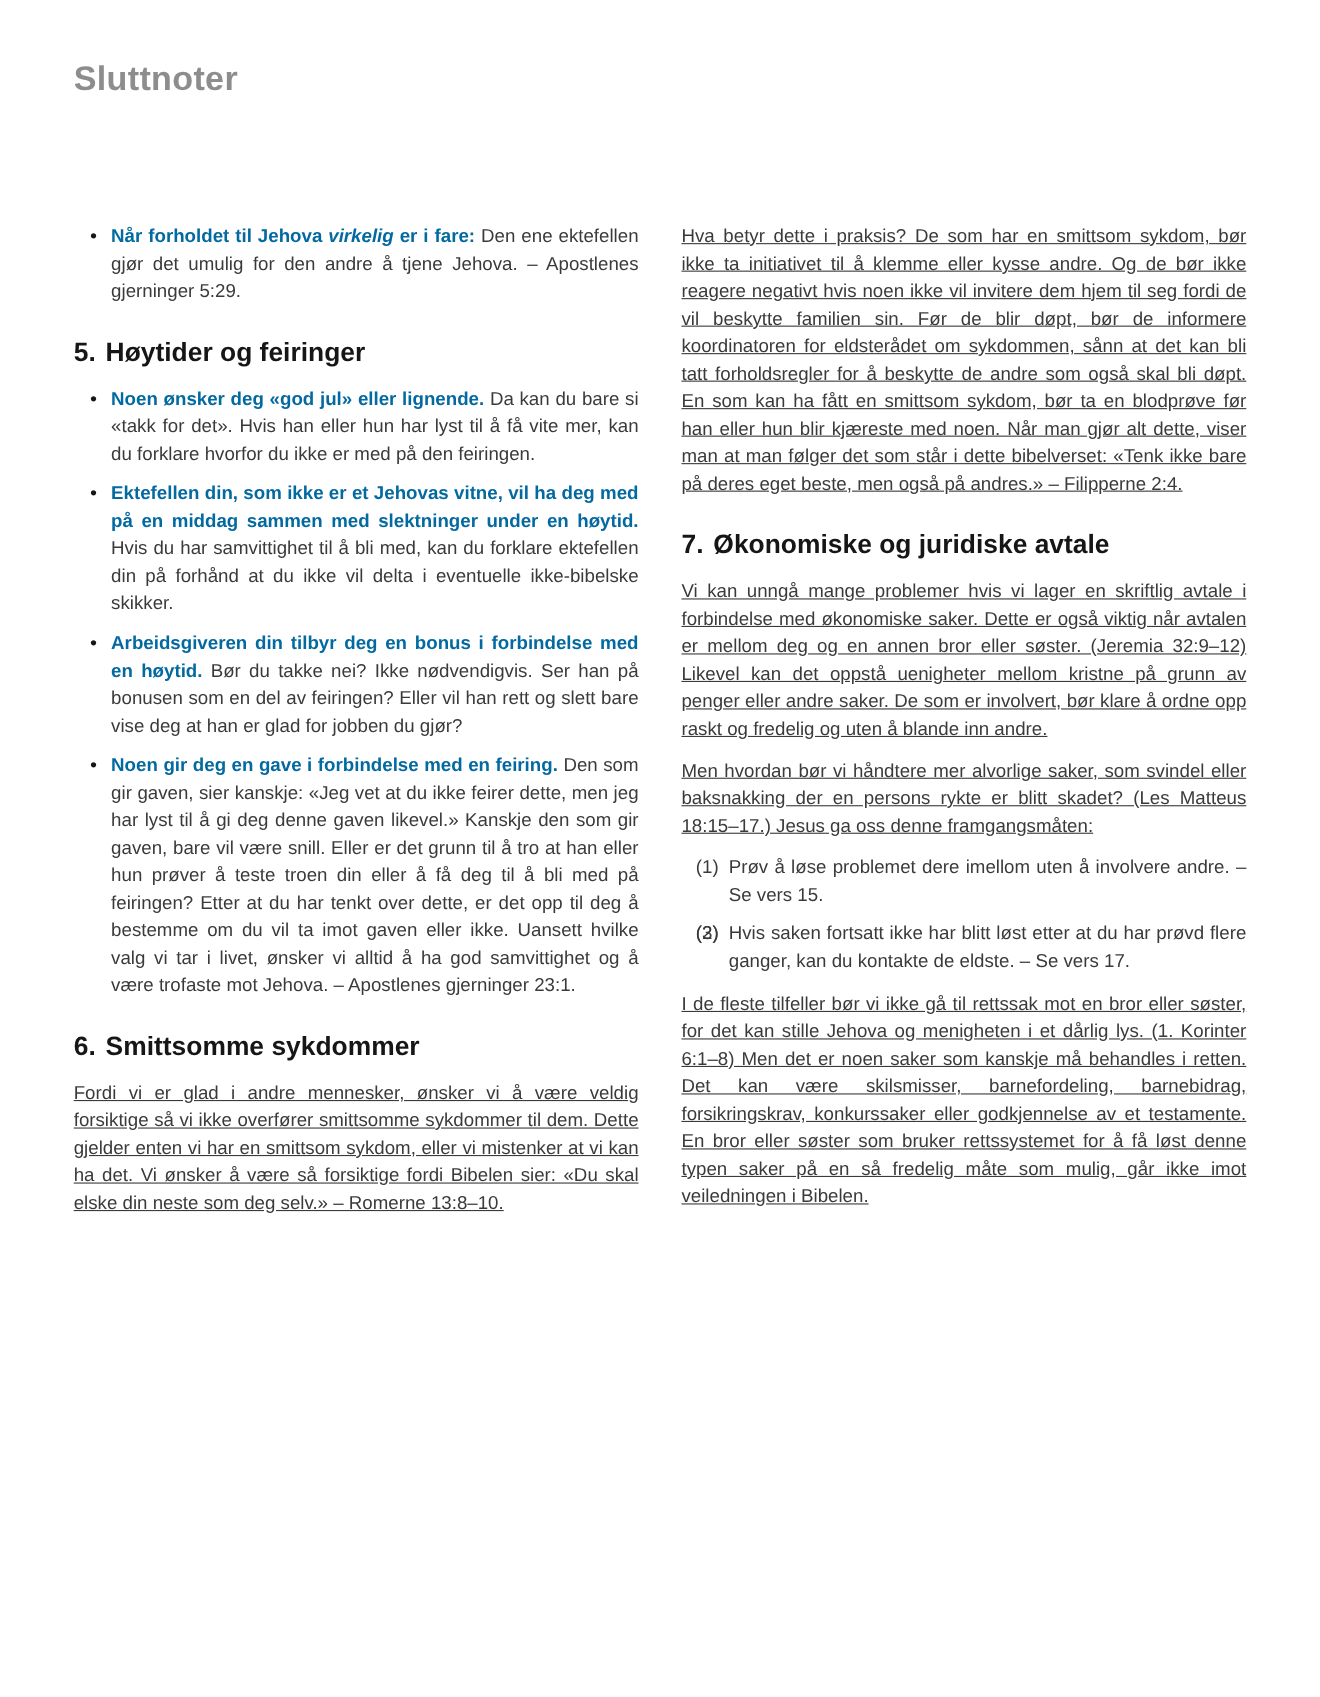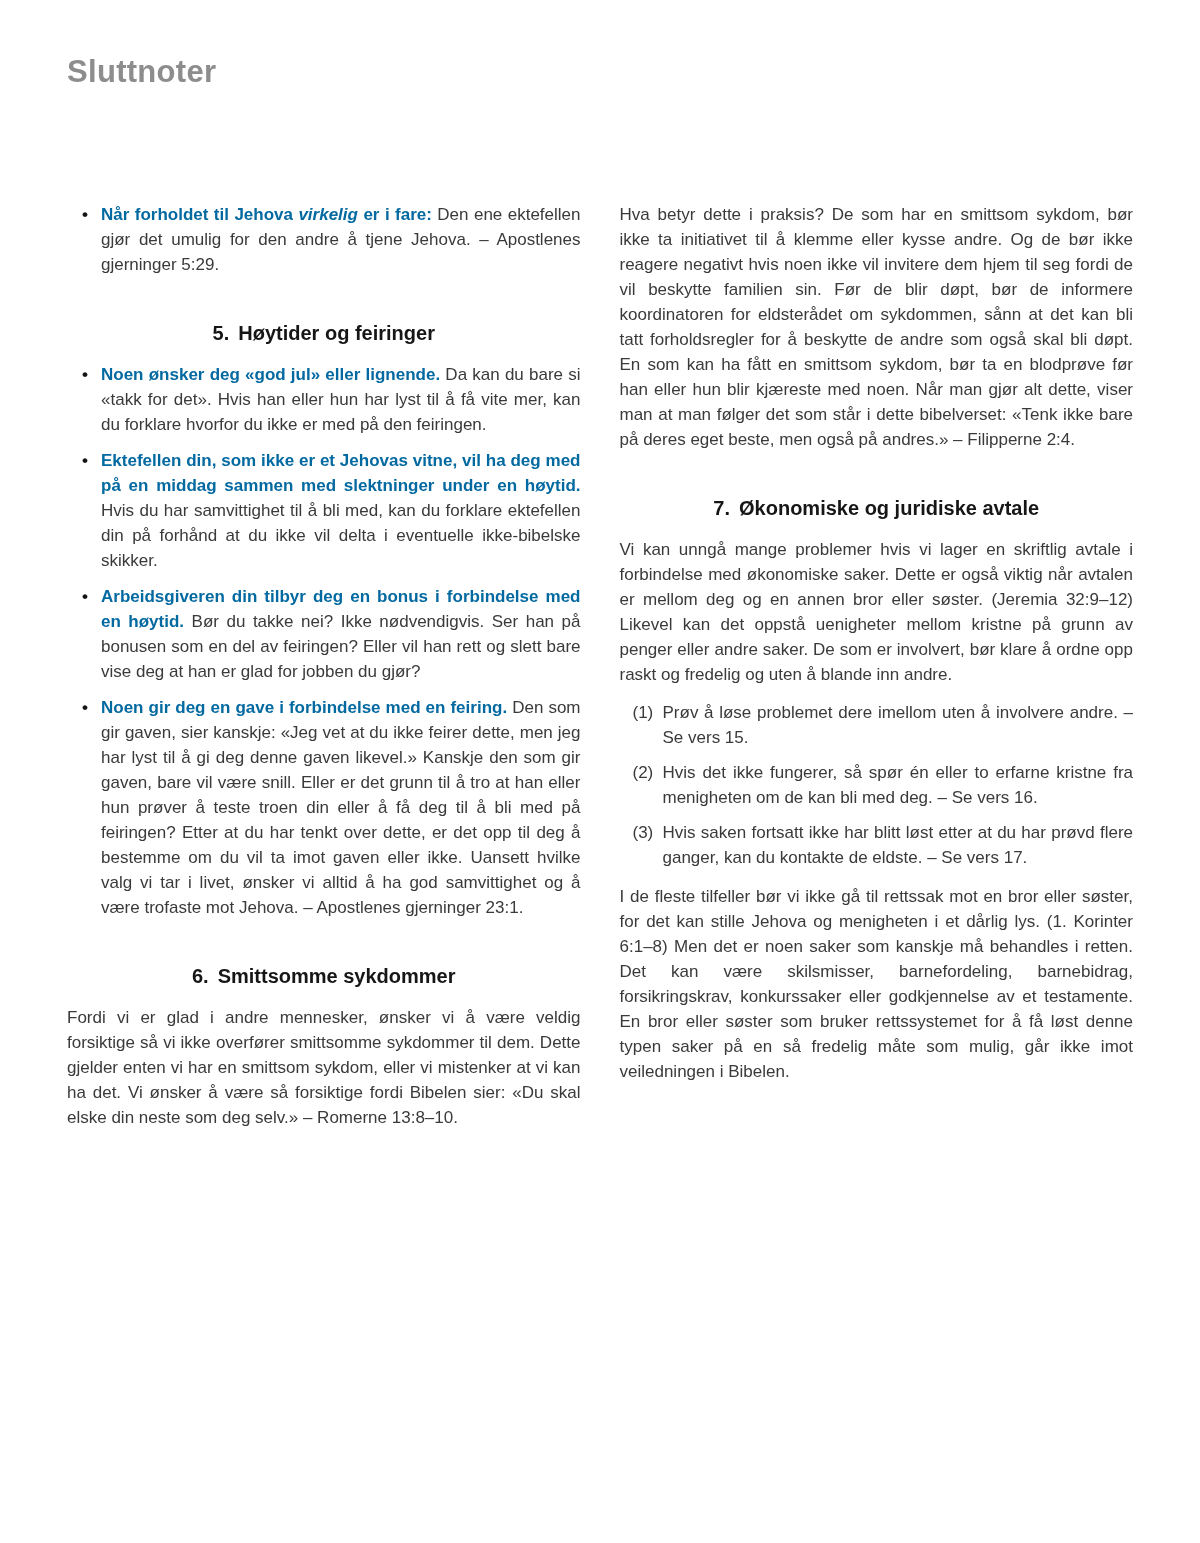--- a/index.html
+++ b/index.html
@@ -34,29 +34,30 @@
   }
   .col {
     flex: 1 1 0;
     min-width: 0;
     font-size: 17px;
     line-height: 25px;
     text-align: justify;
   }
   .col p {
     margin: 0 0 13px 0;
+    text-decoration: underline;
   }
   strong { color: #0369a1; }
   h2.section-heading {
-    margin: 43px 0 16px 0;
-    font-size: 20px;
+    margin: 31px 0 16px 0;
+    font-size: 24px;
     line-height: 26px;
     font-weight: 700;
     color: #161616;
-    text-align: center;
+    text-align: left;
   }
   h2.section-heading .hnum {
     margin-right: 9px;
   }
   .bullet-item {
     position: relative;
     padding-left: 34px;
     margin: 0 0 11px 0;
   }
   .bullet-marker {
@@ -126,29 +127,29 @@
     </div>
 
     <div class="col">
 
       <p>Hva betyr dette i praksis? De som har en smittsom sykdom, bør ikke ta initiativet til å klemme eller kysse andre. Og de bør ikke reagere negativt hvis noen ikke vil invitere dem hjem til seg fordi de vil beskytte familien sin. Før de blir døpt, bør de informere koordinatoren for eldsterådet om sykdommen, sånn at det kan bli tatt forholdsregler for å beskytte de andre som også skal bli døpt. En som kan ha fått en smittsom sykdom, bør ta en blodprøve før han eller hun blir kjæreste med noen. Når man gjør alt dette, viser man at man følger det som står i dette bibelverset: «Tenk ikke bare på deres eget beste, men også på andres.» – Filipperne 2:4.</p>
 
       <h2 class="section-heading"><span class="hnum">7.</span><span>Økonomiske og juridiske avtale</span></h2>
 
       <p>Vi kan unngå mange problemer hvis vi lager en skriftlig avtale i forbindelse med økonomiske saker. Dette er også viktig når avtalen er mellom deg og en annen bror eller søster. (Jeremia 32:9–12) Likevel kan det oppstå uenigheter mellom kristne på grunn av penger eller andre saker. De som er involvert, bør klare å ordne opp raskt og fredelig og uten å blande inn andre.</p>
 
+      <p>Men hvordan bør vi håndtere mer alvorlige saker, som svindel eller baksnakking der en persons rykte er blitt skadet? (Les Matteus 18:15–17.) Jesus ga oss denne framgangsmåten:</p>
 
       <div class="steps">
         <div class="num-item">
           <span class="num-label">(1)</span>
           <span class="num-text">Prøv å løse problemet dere imellom uten å involvere andre. – Se vers 15.</span>
         </div>
         <div class="num-item">
           <span class="num-label">(2)</span>
-          <span class="num-text">Hvis det ikke fungerer, så spør én eller to erfarne kristne fra menigheten om de kan bli med deg. – Se vers 16.</span>
         </div>
         <div class="num-item">
           <span class="num-label">(3)</span>
           <span class="num-text">Hvis saken fortsatt ikke har blitt løst etter at du har prøvd flere ganger, kan du kontakte de eldste. – Se vers 17.</span>
         </div>
       </div>
 
       <p>I de fleste tilfeller bør vi ikke gå til rettssak mot en bror eller søster, for det kan stille Jehova og menigheten i et dårlig lys. (1. Korinter 6:1–8) Men det er noen saker som kanskje må behandles i retten. Det kan være skilsmisser, barnefordeling, barnebidrag, forsikringskrav, konkurssaker eller godkjennelse av et testamente. En bror eller søster som bruker rettssystemet for å få løst denne typen saker på en så fredelig måte som mulig, går ikke imot veiledningen i Bibelen.</p>
 
 

